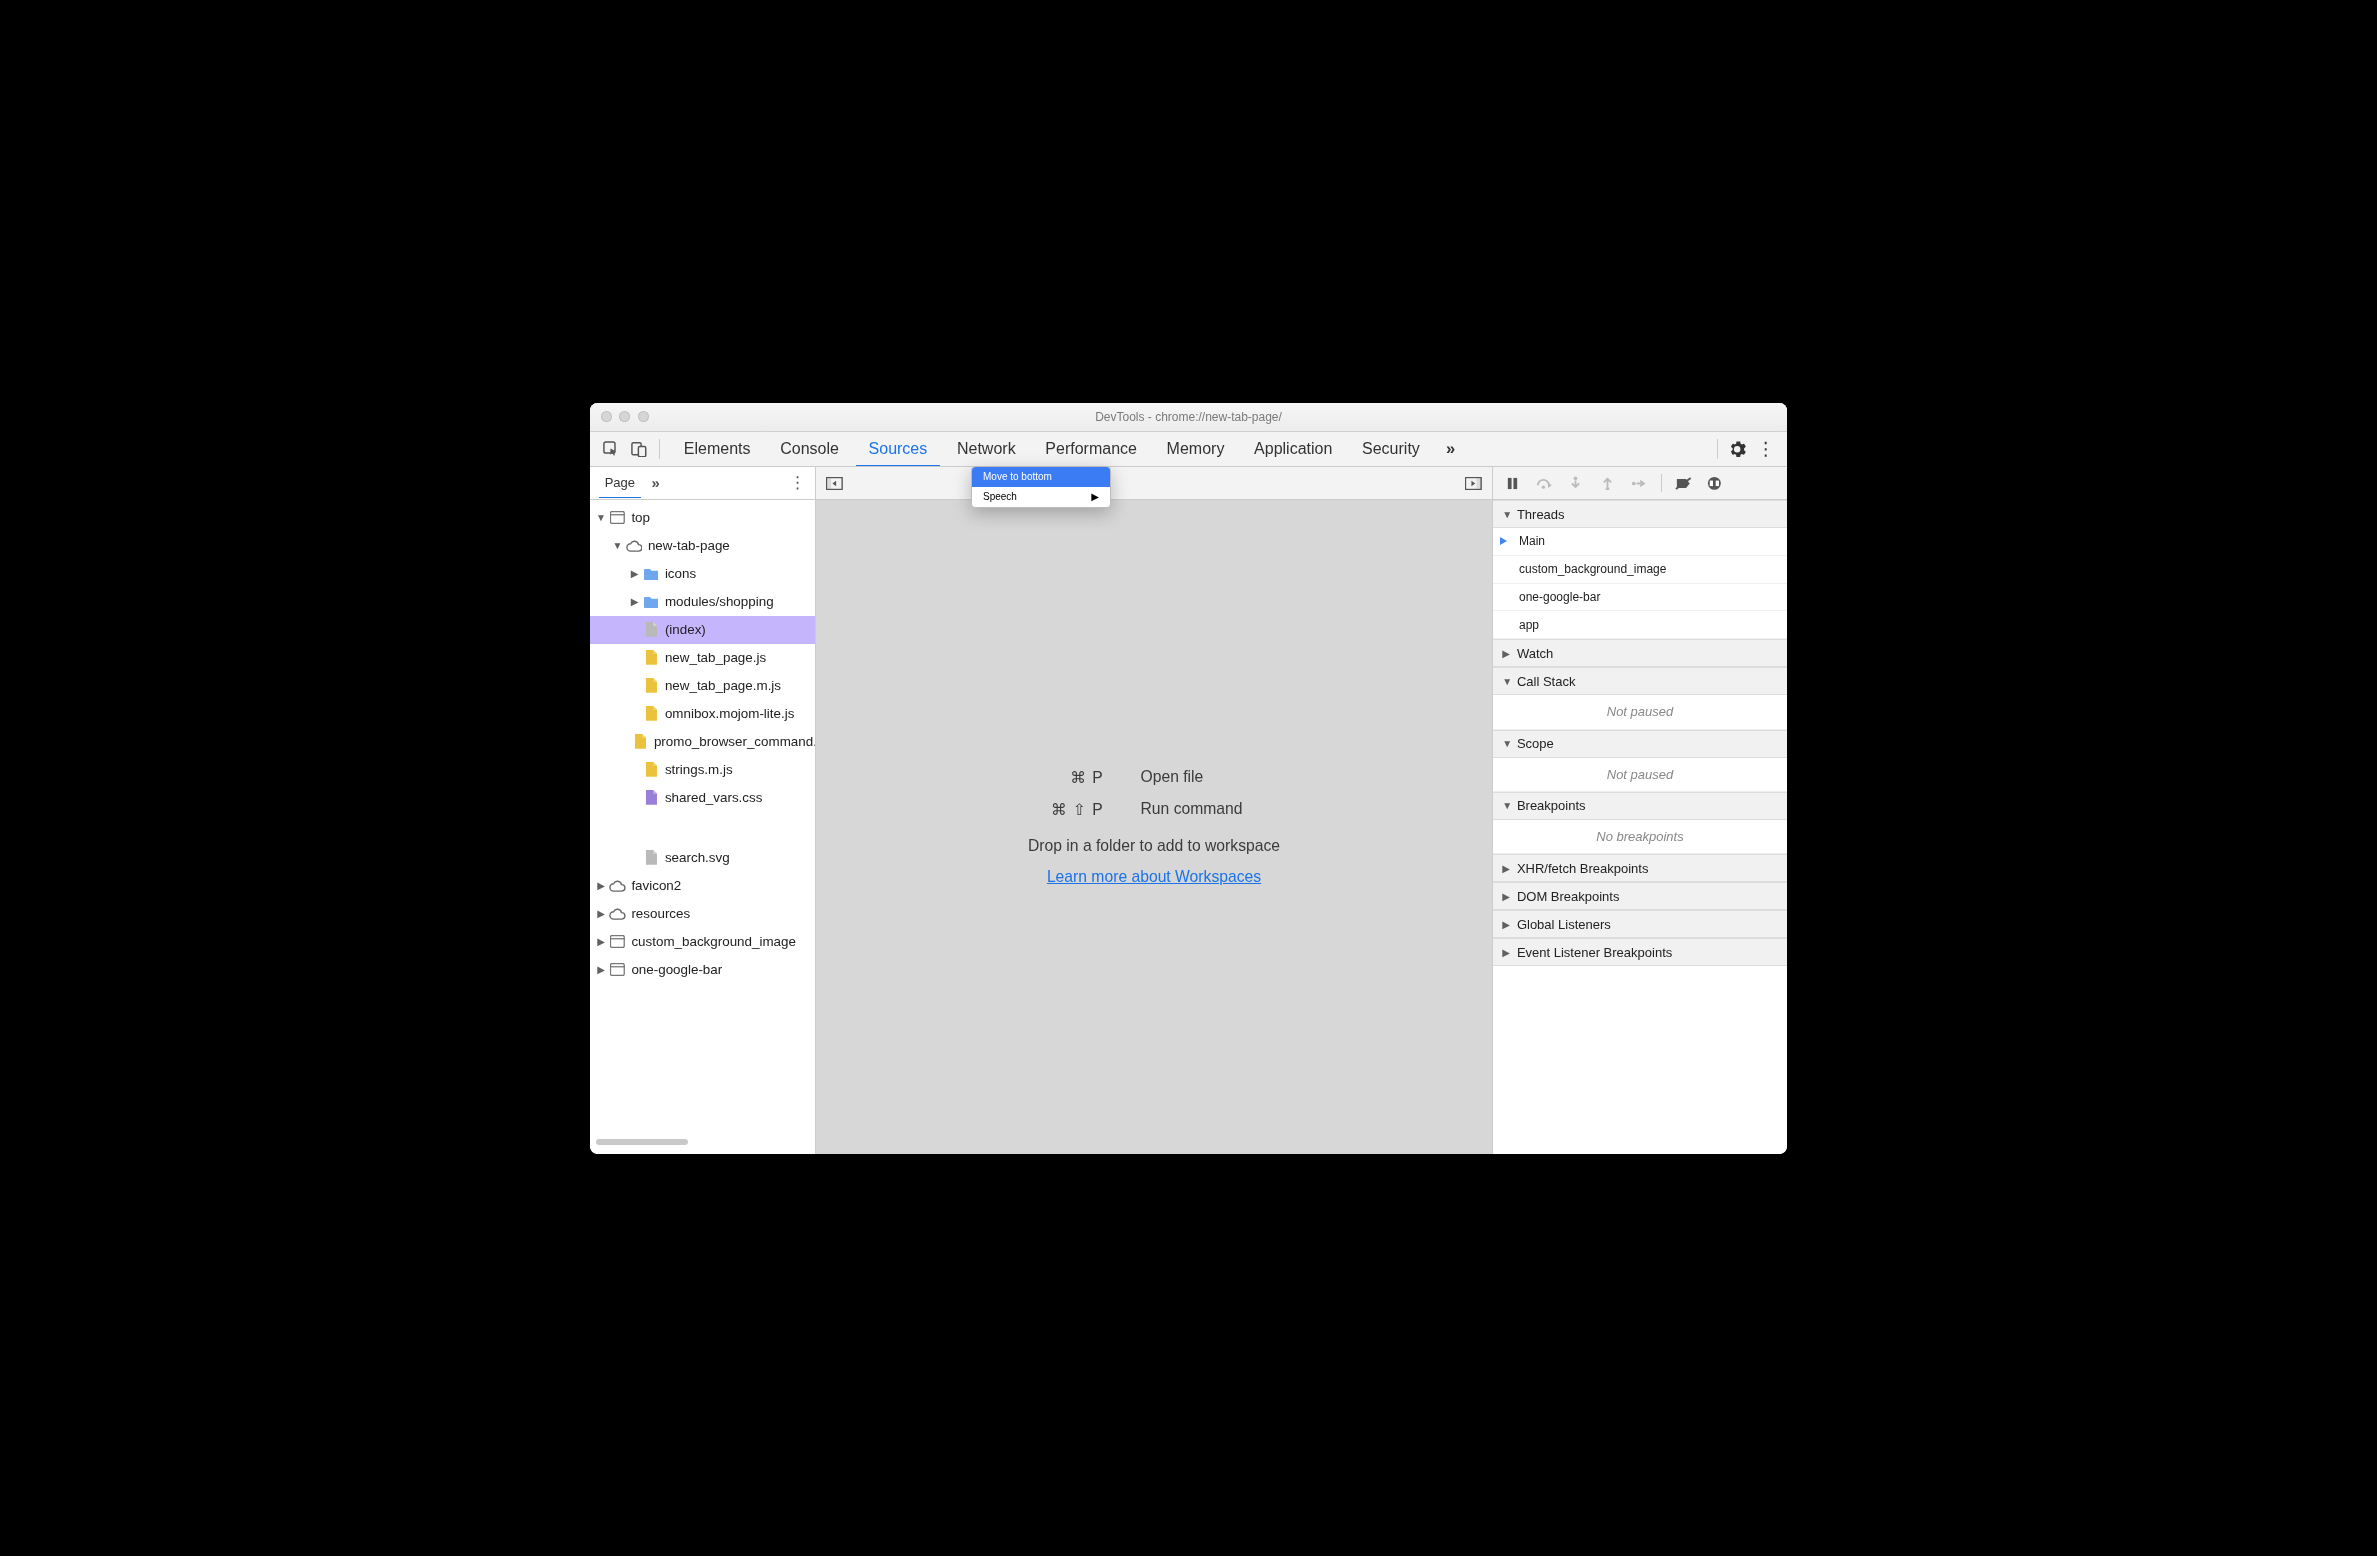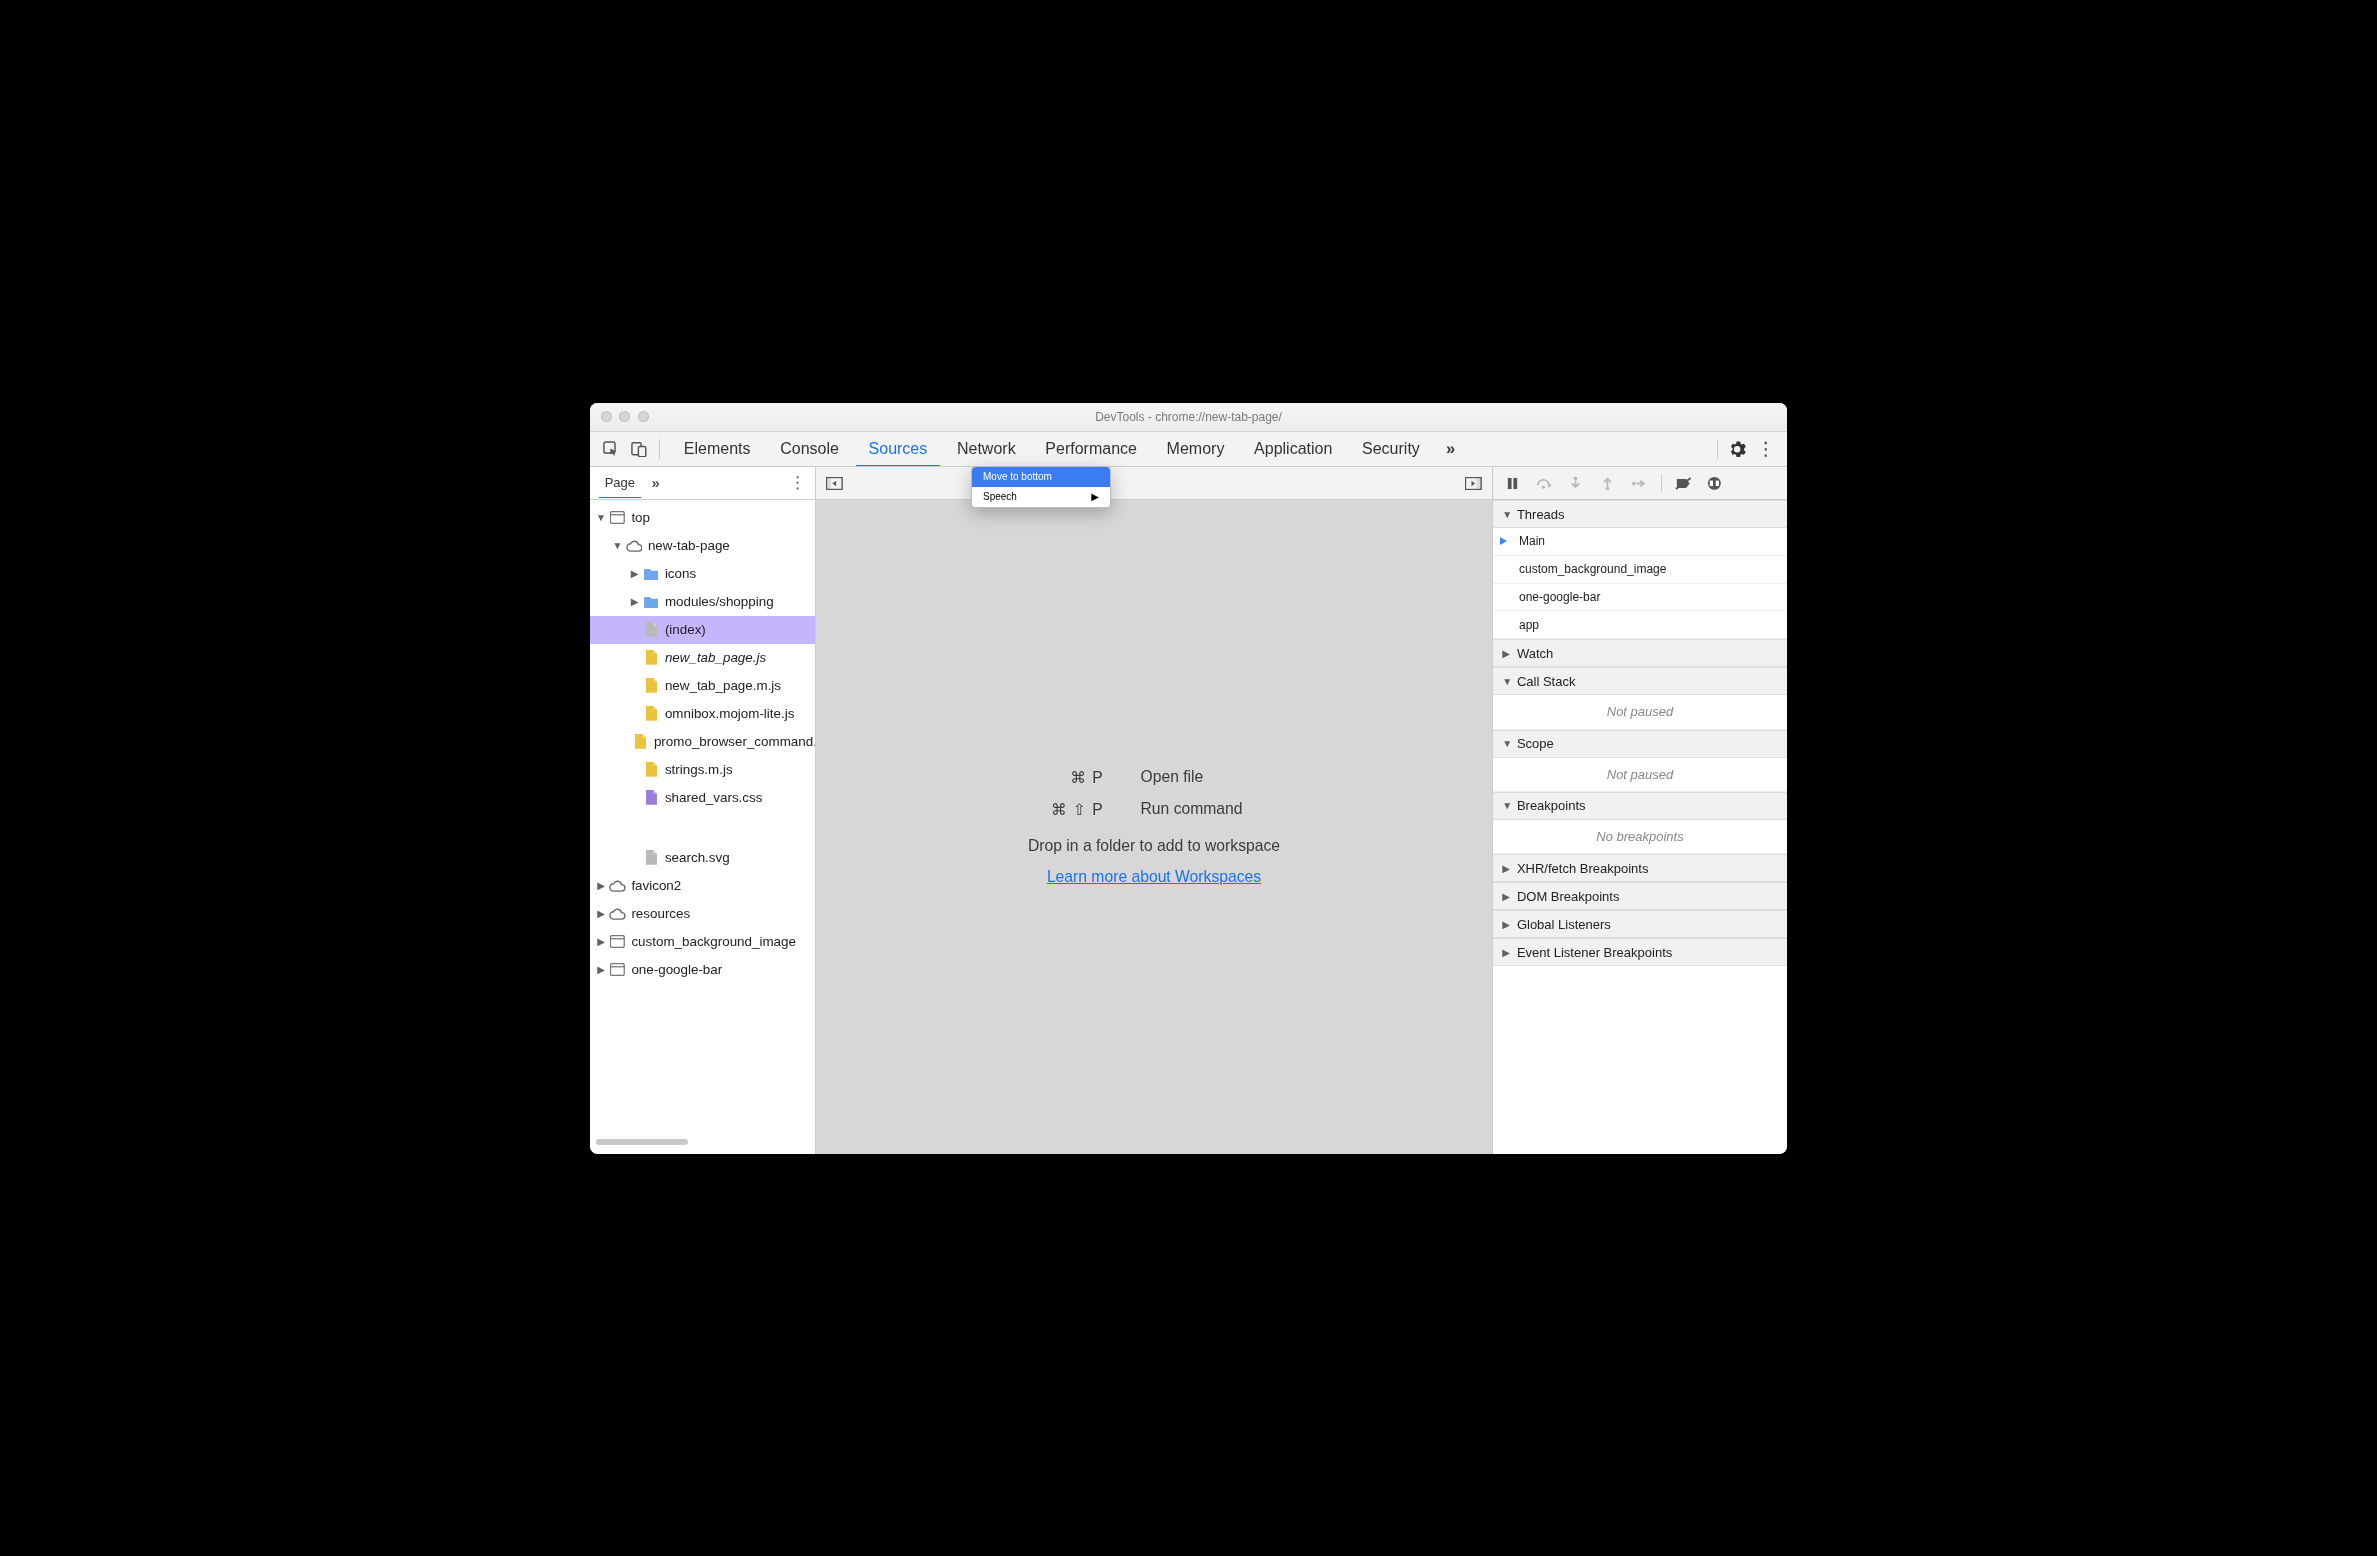--- a/index.html
+++ b/index.html
@@ -151,21 +151,21 @@
           <div class="tree-row selected" style="padding-left: 39px;">
             <span class="tree-arrow"></span>
             <span class="tree-icon">
               <svg width="12" height="14.7" viewBox="0 0 13 16">
                 <path d="M1 0 L9 0 L13 4 L13 16 L1 16 Z" fill="#b9b9b9"></path>
                 <path d="M9 0 L9 4 L13 4 Z" fill="#d8d8d8"></path>
               </svg>
             </span>
             <span>(index)</span>
           </div>
-          <div class="tree-row" style="padding-left: 39px; font-style: italic;">
+          <div class="tree-row" style="padding-left: 39px;">
             <span class="tree-arrow"></span>
             <span class="tree-icon">
               <svg width="12" height="14.7" viewBox="0 0 13 16">
                 <path d="M1 0 L9 0 L13 4 L13 16 L1 16 Z" fill="#eac23c"></path>
                 <path d="M9 0 L9 4 L13 4 Z" fill="#f3d878"></path>
               </svg>
             </span>
             <span>new_tab_page.js</span>
           </div>
           <div class="tree-row" style="padding-left: 39px;">

